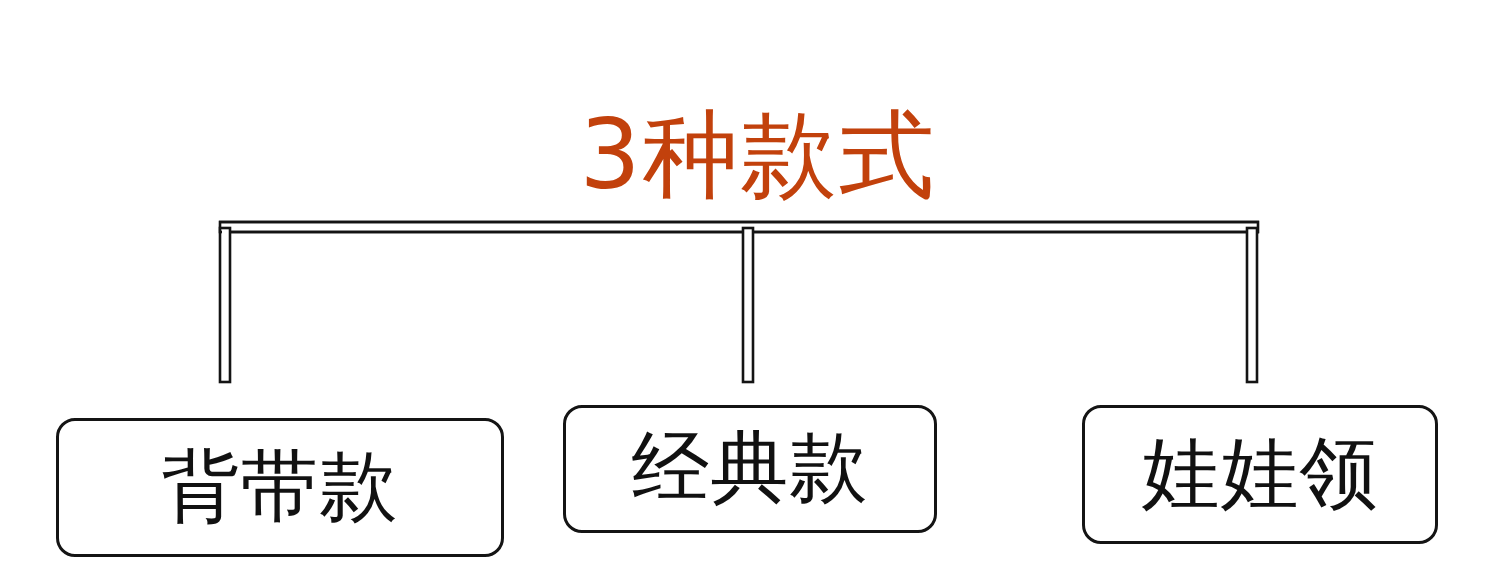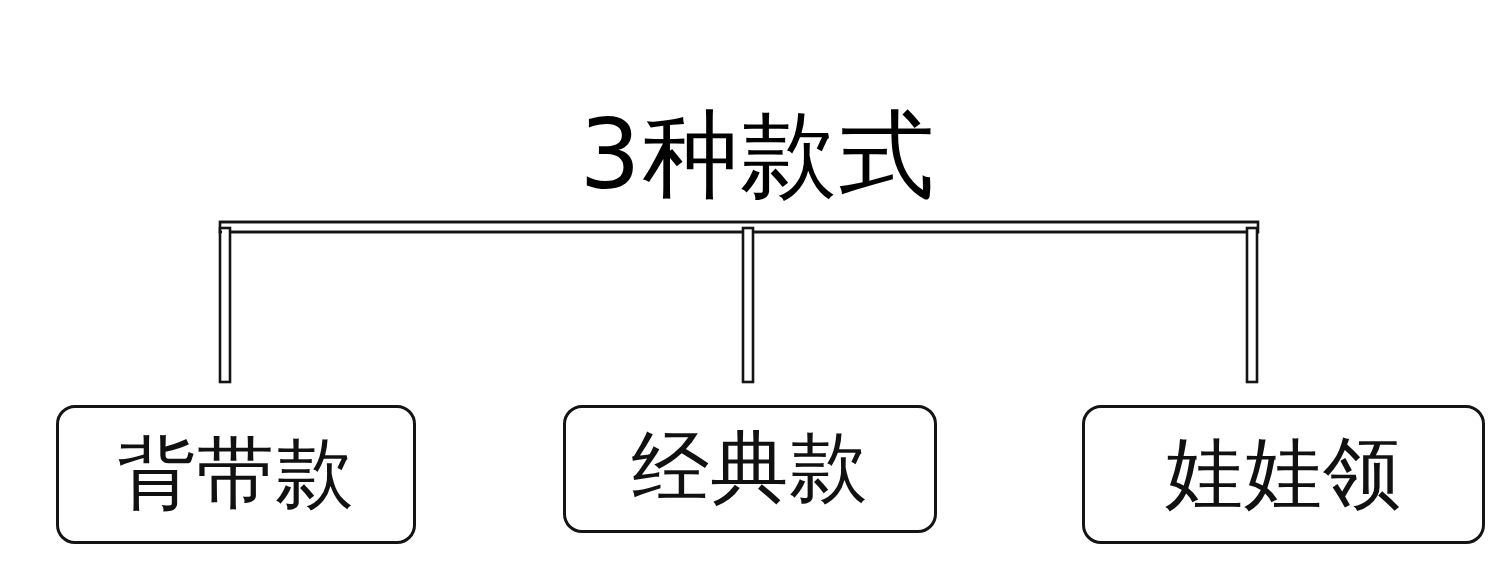--- a/index.html
+++ b/index.html
@@ -23,21 +23,21 @@
   .title {
     position: absolute;
     left: 0;
     top: 96px;
     width: 1500px;
     text-align: center;
     font-family: "DejaVu Sans", "Liberation Sans", sans-serif;
     font-size: 96px;
     line-height: 118px;
     font-weight: 400;
-    color: #000000;
+    color: #c2410c;
     letter-spacing: 2px;
     white-space: nowrap;
     user-select: none;
   }
   
   .title-inner {
     display: inline-block;
     transform: translateX(8px);
   }
 
@@ -67,23 +67,23 @@
     font-size: 78px;
     line-height: 90px;
     font-weight: 400;
     color: #111111;
     letter-spacing: 1px;
     white-space: nowrap;
     user-select: none;
     transform: translateY(-2px);
   }
 
-  #box-1 { left: 56px;   top: 405px; width: 360px; height: 139px; }
+  #box-1 { left: 56px;   top: 418px; width: 448px; height: 139px; }
   #box-2 { left: 563px;  top: 405px; width: 374px; height: 128px; }
-  #box-3 { left: 1082px; top: 405px; width: 403px; height: 139px; }
+  #box-3 { left: 1082px; top: 405px; width: 356px; height: 139px; }
 </style>
 </head>
 <body>
 
 <div id="canvas">
 
   <div class="title">
     <span class="title-inner">3种款式</span>
   </div>
 

